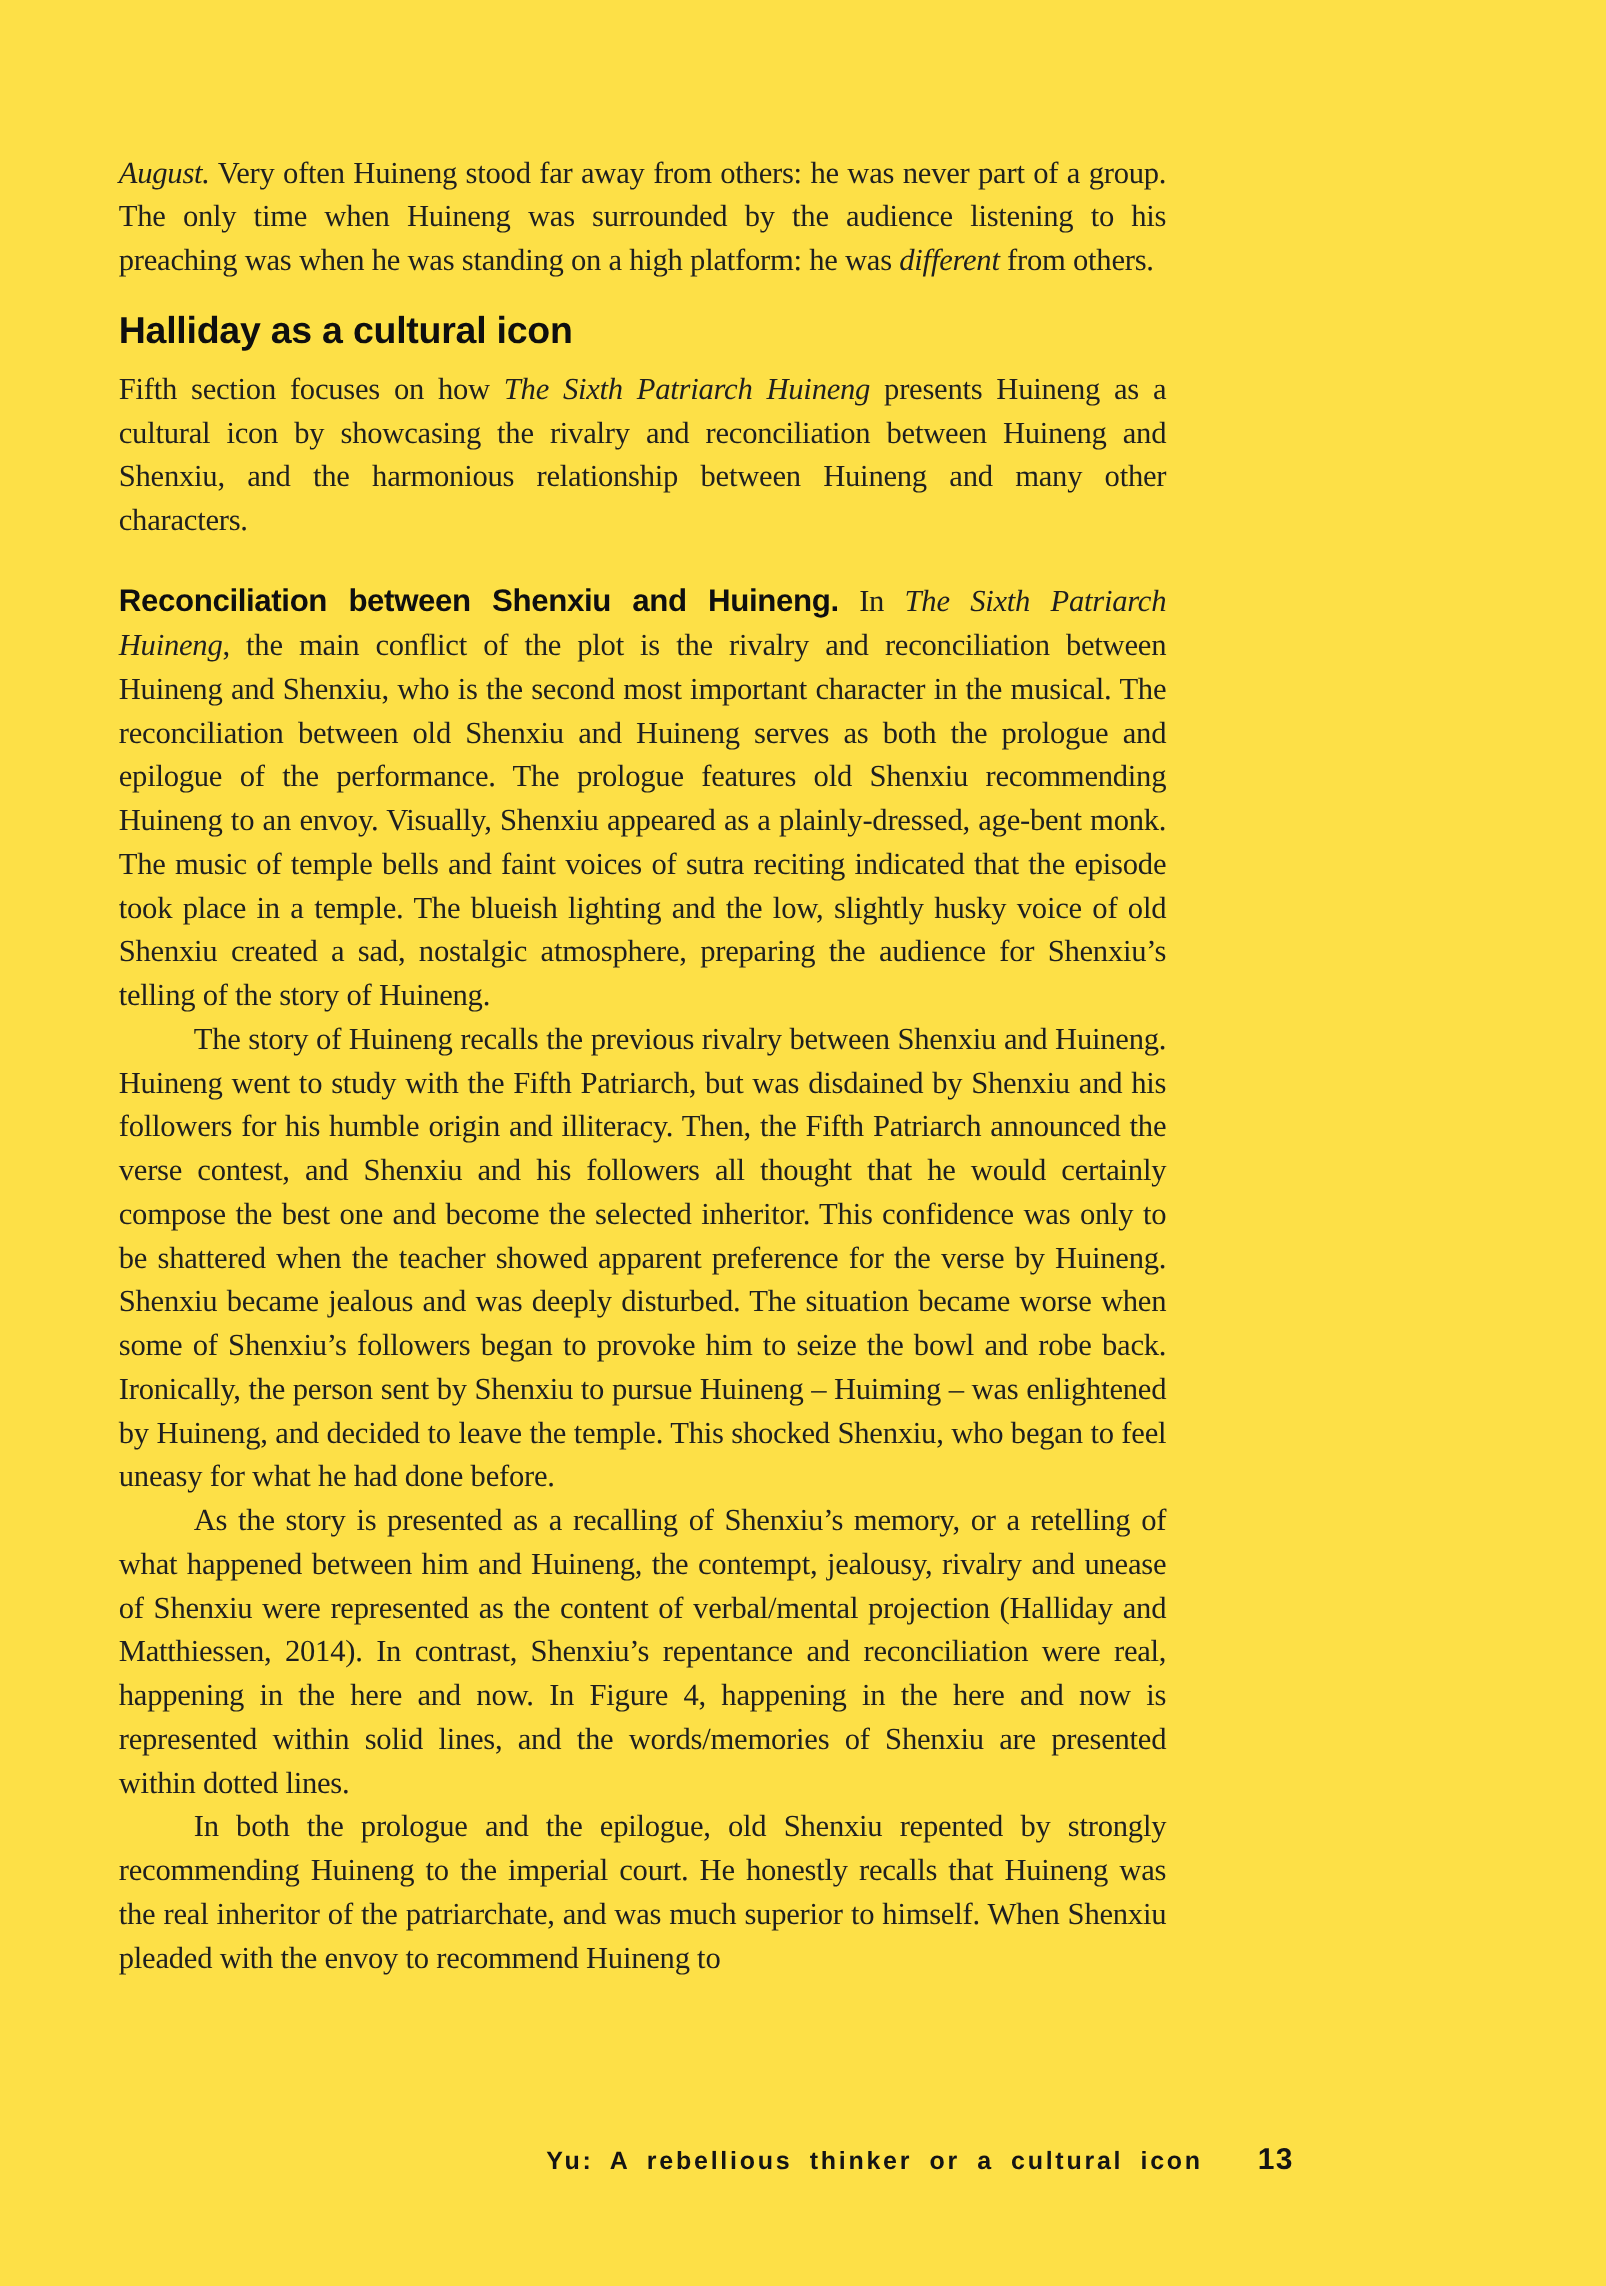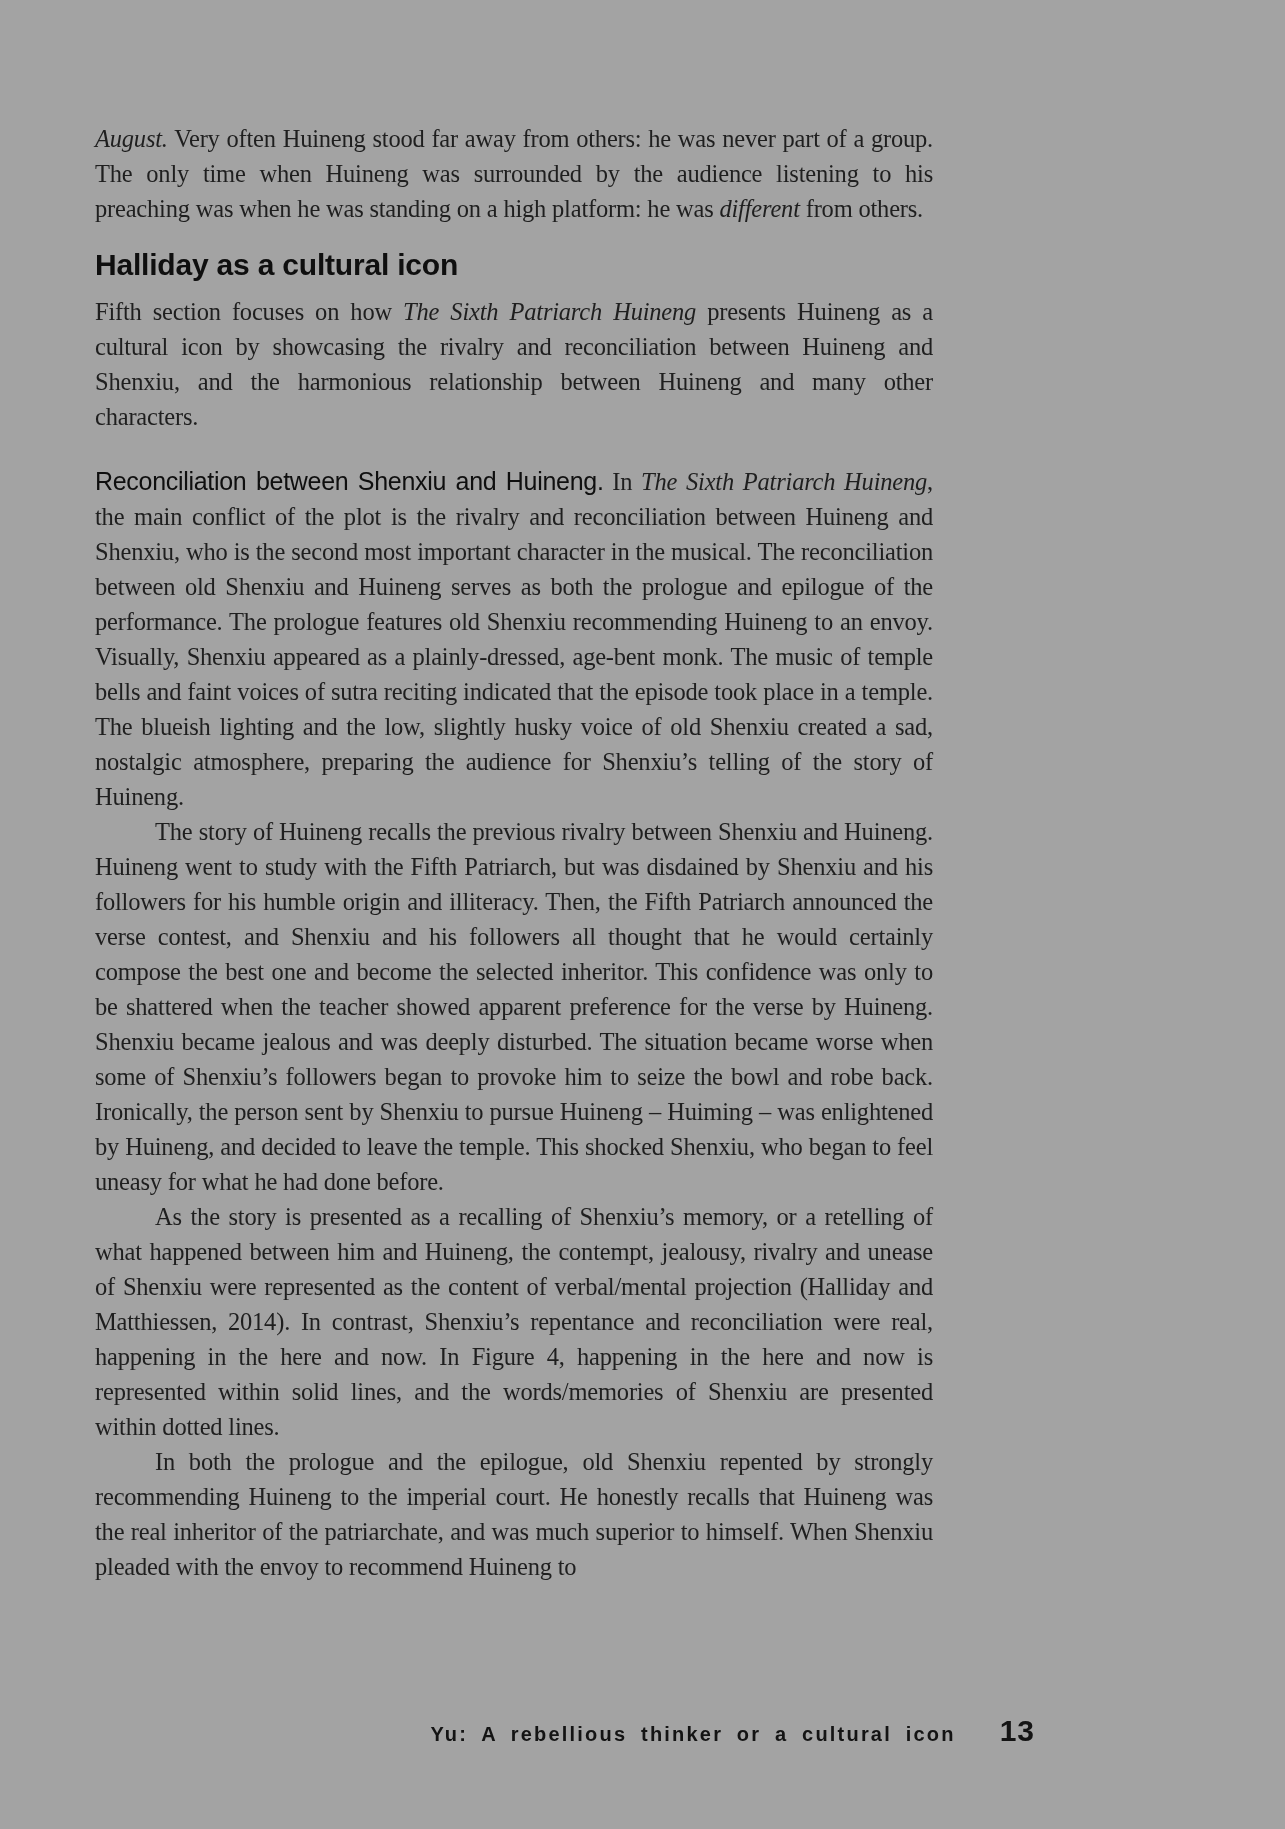--- a/index.html
+++ b/index.html
@@ -4,21 +4,21 @@
 <style>
   html, body {
     margin: 0;
     padding: 0;
     background: #ffffff;
   }
   #page {
     position: relative;
     width: 1285px;
     height: 1829px;
-    background: #a3a3a3;
+    background: #fde047;
     overflow: hidden;
     font-family: "Liberation Serif", serif;
   }
   #body-column {
     position: absolute;
     left: 95px;
     top: 0;
     width: 838px;
     padding-top: 121px;
   }
@@ -39,21 +39,21 @@
     font-family: "Liberation Sans", sans-serif;
     font-weight: bold;
     font-size: 30px;
     line-height: 36px;
     letter-spacing: -0.2px;
     color: #0f0f0f;
   }
   span.it { font-style: italic; }
   span.runin {
     font-family: "Liberation Sans", sans-serif;
-    font-weight: normal;
+    font-weight: bold;
     font-size: 25px;
     letter-spacing: -0.3px;
     color: #0f0f0f;
   }
   #footer {
     position: absolute;
     left: 95px;
     top: 1714px;
     width: 940px;
     display: flex;
@@ -66,21 +66,21 @@
     font-weight: bold;
     font-size: 20px;
     letter-spacing: 2.2px;
     word-spacing: 6px;
     color: #141414;
     white-space: nowrap;
   }
   .page-number {
     font-family: "Liberation Sans", sans-serif;
     font-weight: bold;
-    font-size: 30px;
+    font-size: 24px;
     letter-spacing: 1px;
     color: #141414;
   }
 </style>
 </head>
 <body>
 
 <div id="page">
   <div id="body-column">
       <p class="para"><span class="it">August.</span><span> Very often Huineng stood far away from others: he was never part of a group. The only time when Huineng was surrounded by the audience listening to his preaching was when he was standing on a high platform: he was </span><span class="it">different</span><span> from others.</span></p>

